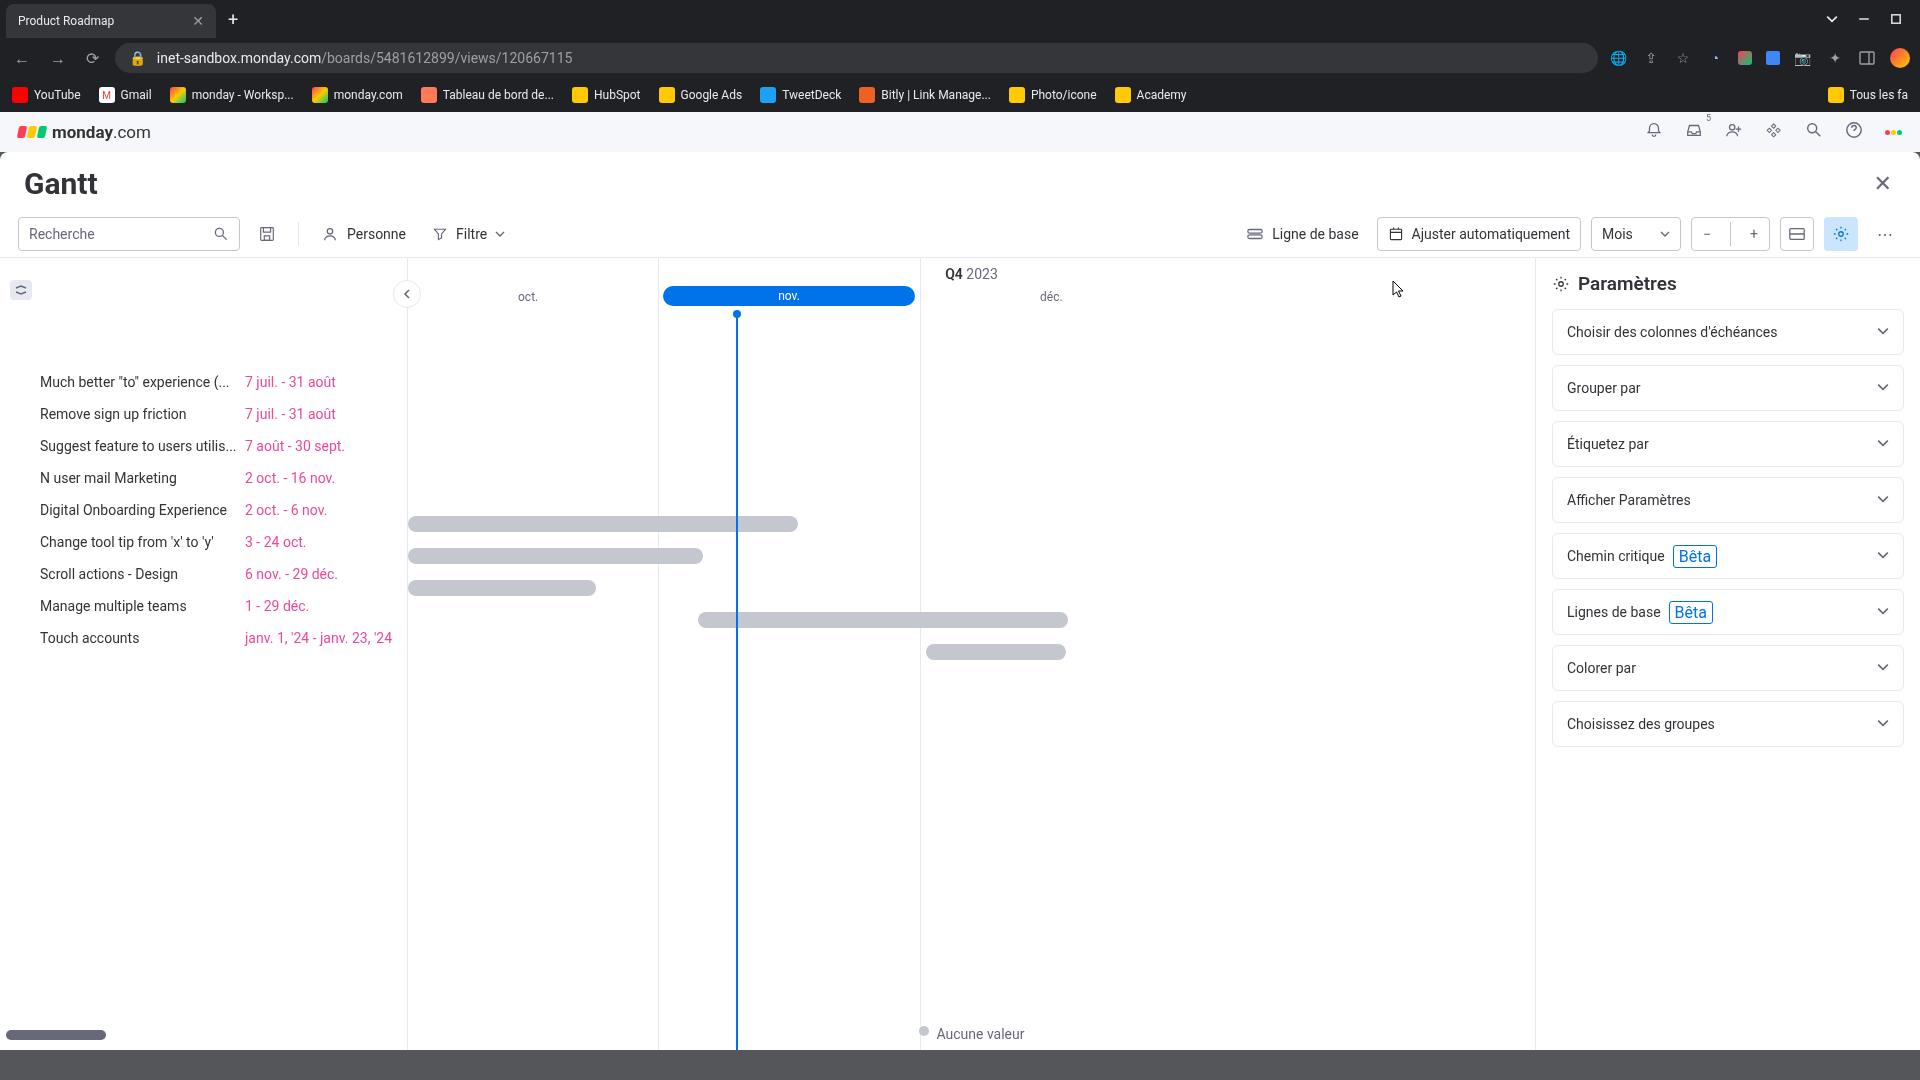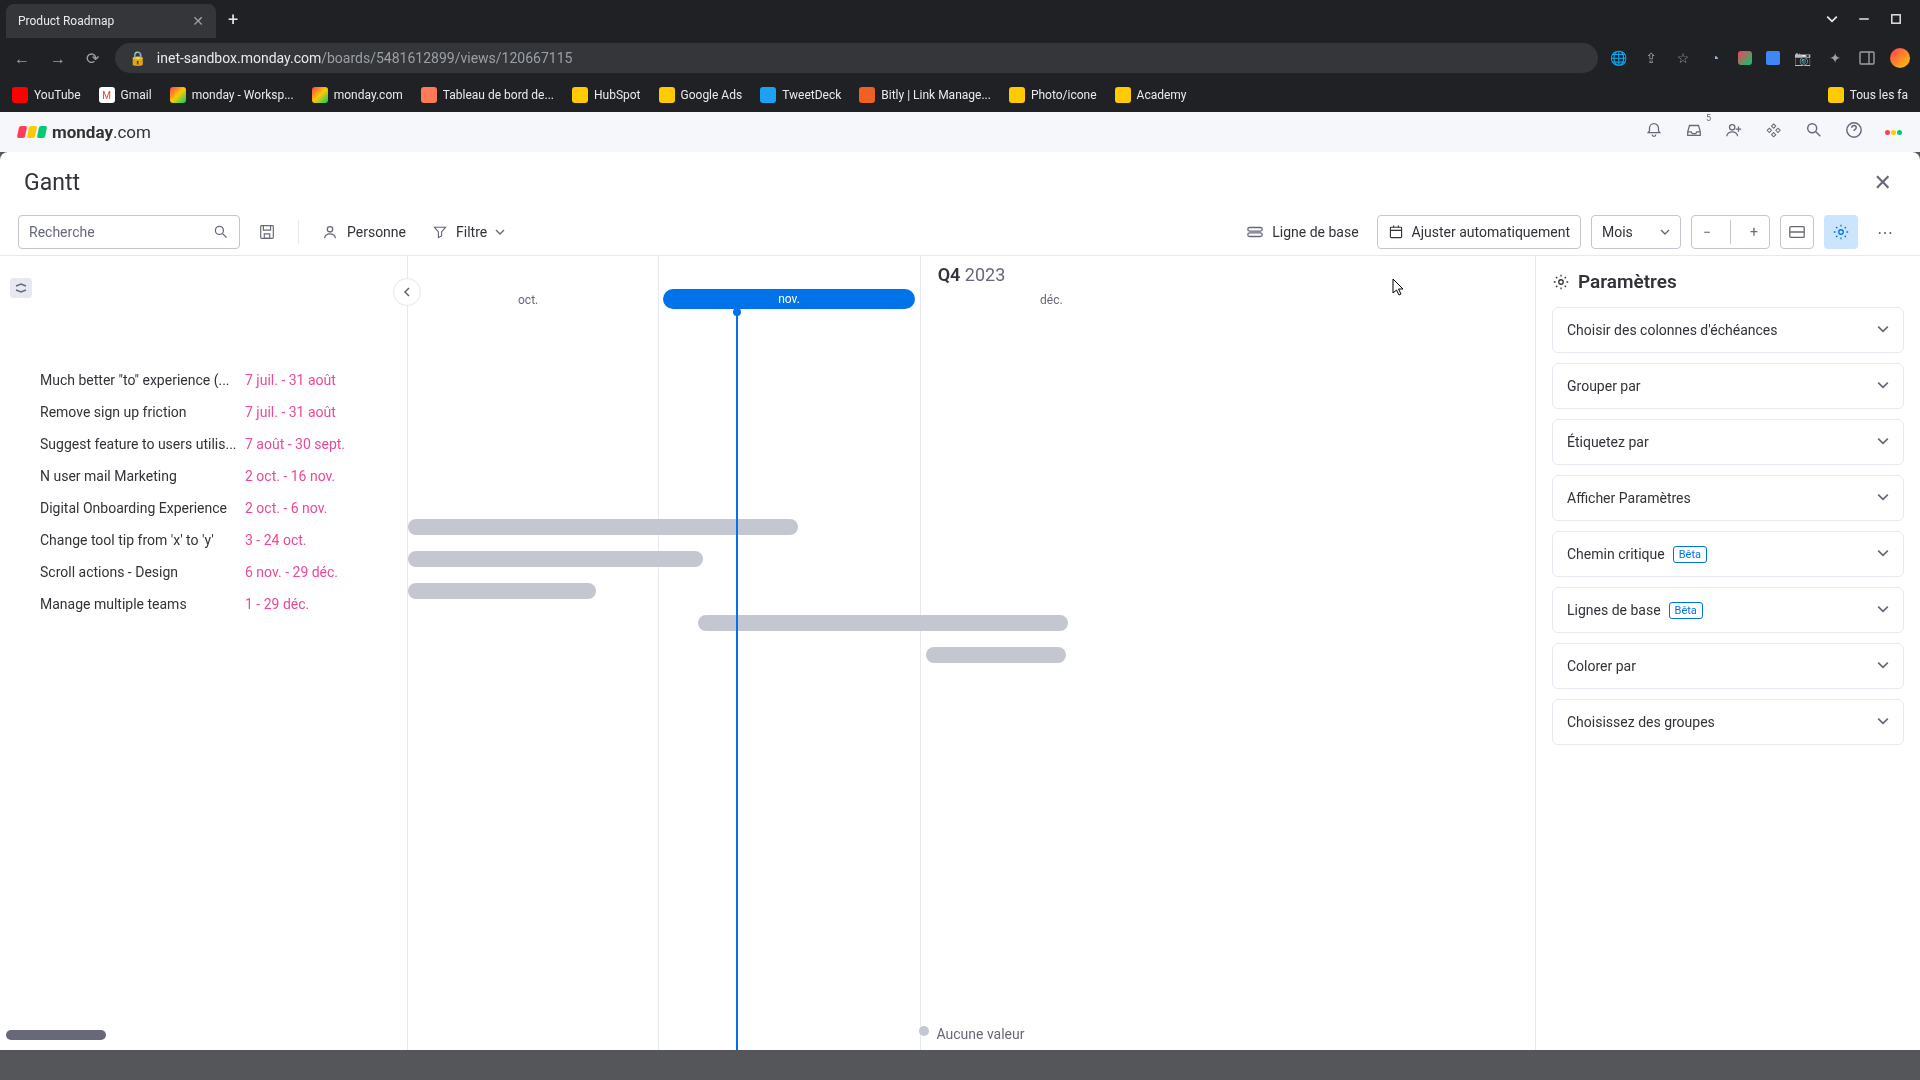--- a/index.html
+++ b/index.html
@@ -48,21 +48,21 @@
 .app-top-icons { margin-left: auto; display: flex; gap: 22px; color: #676879; align-items: center; }
 .badge5 { position: relative; }
 .badge5::after { content: "5"; position: absolute; top: -8px; right: -8px; font-size: 9px; color: #676879; }
 .color-dots { display: flex; gap: 1px; }
 .color-dots span { width:5px; height:5px; border-radius:50%; }
 
 
 .gantt-panel { position: absolute; left: 0; top: 40px; right: 0; bottom: 30px; background: #fff; border-radius: 8px 8px 0 0; display: flex; flex-direction: column; overflow: hidden; }
 
 .gantt-header { display: flex; align-items: center; padding: 14px 24px 10px; }
-.gantt-title { font-size: 23px; font-weight: 400; color: #323338; }
+.gantt-title { font-size: 30px; font-weight: 700; color: #323338; }
 .gantt-close { margin-left: auto; color: #676879; font-size: 22px; cursor: pointer; padding: 4px; }
 
 .gantt-toolbar { display: flex; align-items: center; padding: 6px 18px; gap: 10px; border-bottom: 1px solid #e6e9ef; }
 .search-box { display: flex; align-items: center; border: 1px solid #c5c7d0; border-radius: 4px; height: 34px; width: 222px; padding: 0 10px; color: #676879; }
 .search-box input { border: none; outline: none; flex: 1; font-size: 14px; color: #323338; }
 .search-box input::placeholder { color: #676879; }
 .tb-iconbtn { width: 34px; height: 34px; display: inline-flex; align-items: center; justify-content: center; color: #676879; border-radius: 4px; cursor: pointer; }
 .tb-iconbtn.active { background: #cce5ff; color: #0073ea; }
 .tb-sep { width: 1px; height: 24px; background: #e6e9ef; margin: 0 4px; }
 .tb-btn { display: inline-flex; align-items: center; gap: 8px; color: #323338; font-size: 14px; padding: 6px 8px; border-radius: 4px; cursor: pointer; }
@@ -77,40 +77,40 @@
 .task-ctrls { padding: 22px 10px 6px; display: flex; align-items: center; }
 .collapse-badge { background: #e6e9ef; border-radius: 4px; width: 22px; height: 20px; display: inline-flex; align-items: center; justify-content: center; color: #676879; font-size: 11px; }
 .collapse-arrow { margin-left: auto; width: 28px; height: 28px; border: 1px solid #e6e9ef; border-radius: 50%; display: inline-flex; align-items: center; justify-content: center; color: #676879; position: absolute; right: -14px; top: 22px; background: #fff; z-index: 5; }
 .task-rows { margin-top: 60px; }
 .task-row { display: flex; align-items: center; height: 32px; padding: 0 10px 0 40px; font-size: 14px; color: #323338; }
 .task-name { width: 205px; overflow: hidden; text-overflow: ellipsis; white-space: nowrap; }
 .task-dates { color: #ec4899; }
 
 
 .timeline { flex: 1; position: relative; }
-.tl-header { text-align: center; padding: 8px 0 2px; font-size: 18px; font-weight: 600; color: #323338; }
+.tl-header { text-align: center; padding: 8px 0 2px; font-size: 14px; font-weight: 600; color: #323338; }
 .tl-header .yr { color: #676879; font-weight: 400; }
 .tl-months { position: relative; height: 28px; }
 .tl-month { position: absolute; font-size: 12px; color: #676879; top: 6px; }
 .tl-month-pill { position: absolute; background: #0073ea; color: #fff; font-size: 12px; height: 20px; border-radius: 10px; display: inline-flex; align-items: center; justify-content: center; top: 2px; }
 .tl-grid { position: absolute; top: 0; bottom: 0; width: 1px; background: #e6e9ef; }
 .today-line { position: absolute; top: 56px; bottom: 0; width: 2px; background: #0073ea; z-index: 3; }
 .today-dot { position: absolute; width: 8px; height: 8px; background: #0073ea; border-radius: 50%; top: 52px; margin-left: -3px; z-index: 4; }
 .tl-bars { position: relative; margin-top: 20px; }
 .tl-bar { position: absolute; height: 16px; background: #c5c7d0; border-radius: 8px; }
 .hscroll { position: absolute; bottom: 10px; left: 6px; width: 100px; height: 10px; background: #676879; border-radius: 5px; }
 .legend { position: absolute; bottom: 8px; left: 50%; transform: translateX(-50%); display: flex; gap: 8px; color: #676879; font-size: 14px; }
 .legend-dot { width: 10px; height: 10px; background: #c5c7d0; border-radius: 50%; }
 
 
 .settings-panel { width: 385px; border-left: 1px solid #e6e9ef; padding: 14px 16px; }
 .settings-title { display: flex; align-items: center; gap: 8px; font-size: 19px; font-weight: 600; color: #323338; margin-bottom: 14px; }
 .settings-item { border: 1px solid #e6e9ef; border-radius: 6px; height: 46px; display: flex; align-items: center; padding: 0 14px; margin-bottom: 10px; font-size: 14px; color: #323338; cursor: pointer; }
 .settings-item .chev { margin-left: auto; color: #676879; }
-.beta { border: 1px solid #0073ea; color: #0073ea; font-size: 11px; border-radius: 3px; padding: 1px 5px; margin-left: 8px; }
+.beta { border: 1px solid #0073ea; color: #0073ea; font-size: 16px; border-radius: 3px; padding: 1px 5px; margin-left: 8px; }
 
 .cursor { position: absolute; pointer-events: none; z-index: 999; }
 </style>
 </head>
 <body>
 
 <div class="browser-chrome">
   <div class="tab-bar">
     <div class="tab">
       <span>Product Roadmap</span>
@@ -371,20 +371,24 @@
               <span class="task-name">Change tool tip from 'x' to 'y'</span>
               <span class="task-dates">3 - 24 oct.</span>
             </div>
             <div class="task-row">
               <span class="task-name">Scroll actions - Design</span>
               <span class="task-dates">6 nov. - 29 déc.</span>
             </div>
             <div class="task-row">
               <span class="task-name">Manage multiple teams</span>
               <span class="task-dates">1 - 29 déc.</span>
+            </div>
+            <div class="task-row">
+              <span class="task-name">Touch accounts</span>
+              <span class="task-dates">janv. 1, '24 - janv. 23, '24</span>
             </div>
           </div>
         <div class="hscroll"></div>
       </div>
 
       <div class="timeline">
         <div class="tl-header"><span>Q4</span> <span class="yr">2023</span></div>
         <div class="tl-months">
           <span class="tl-month" style="left:110px;">oct.</span>
           <span class="tl-month-pill" style="left:255px;width:252px;">nov.</span>

